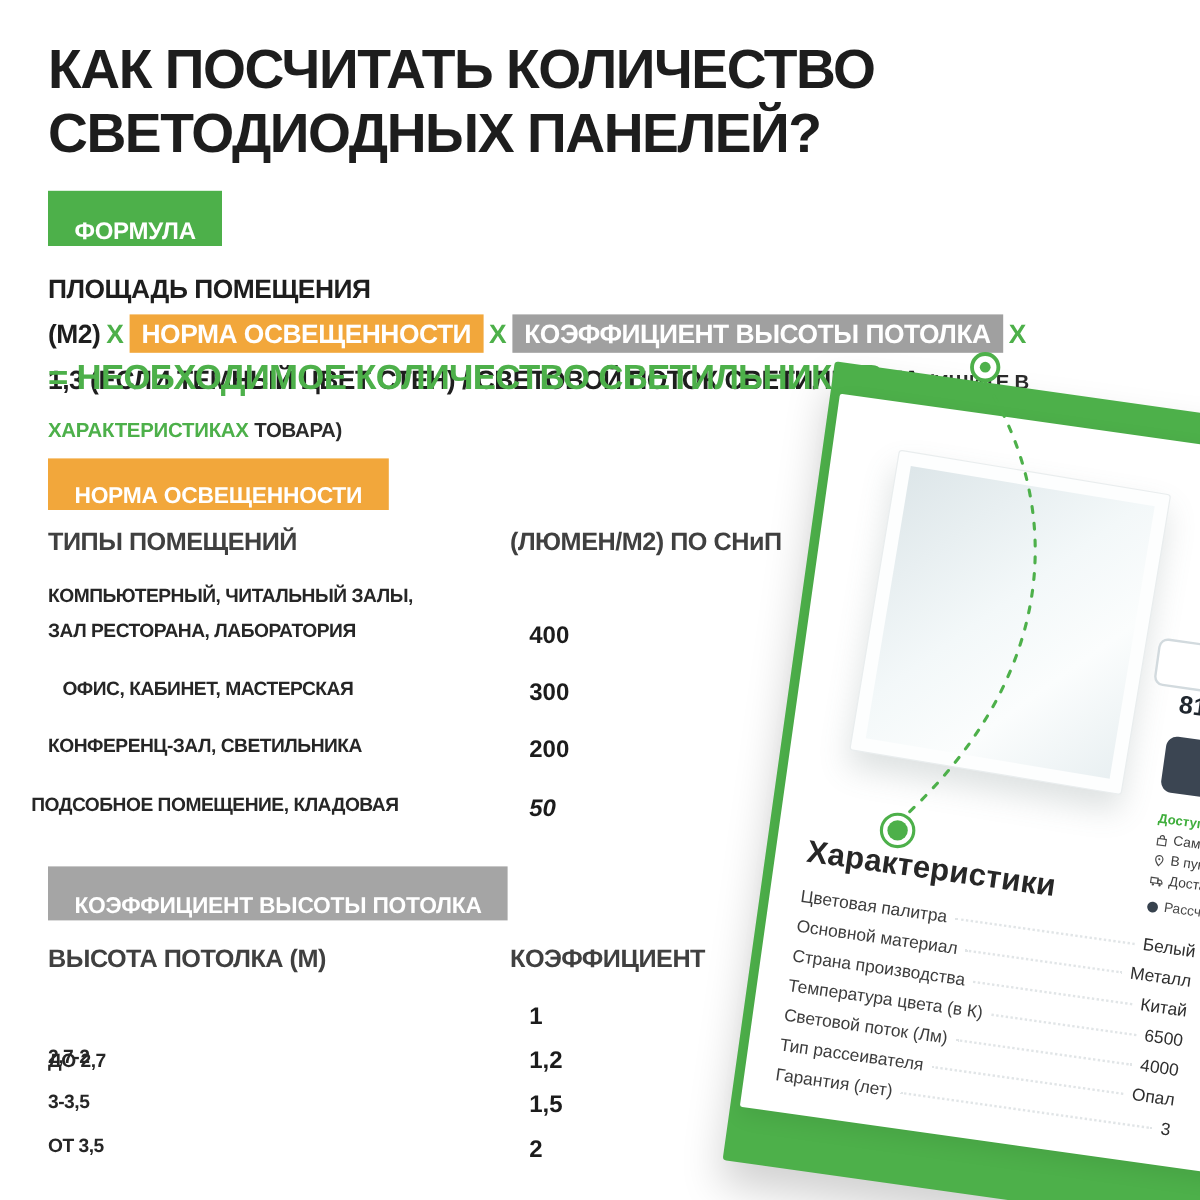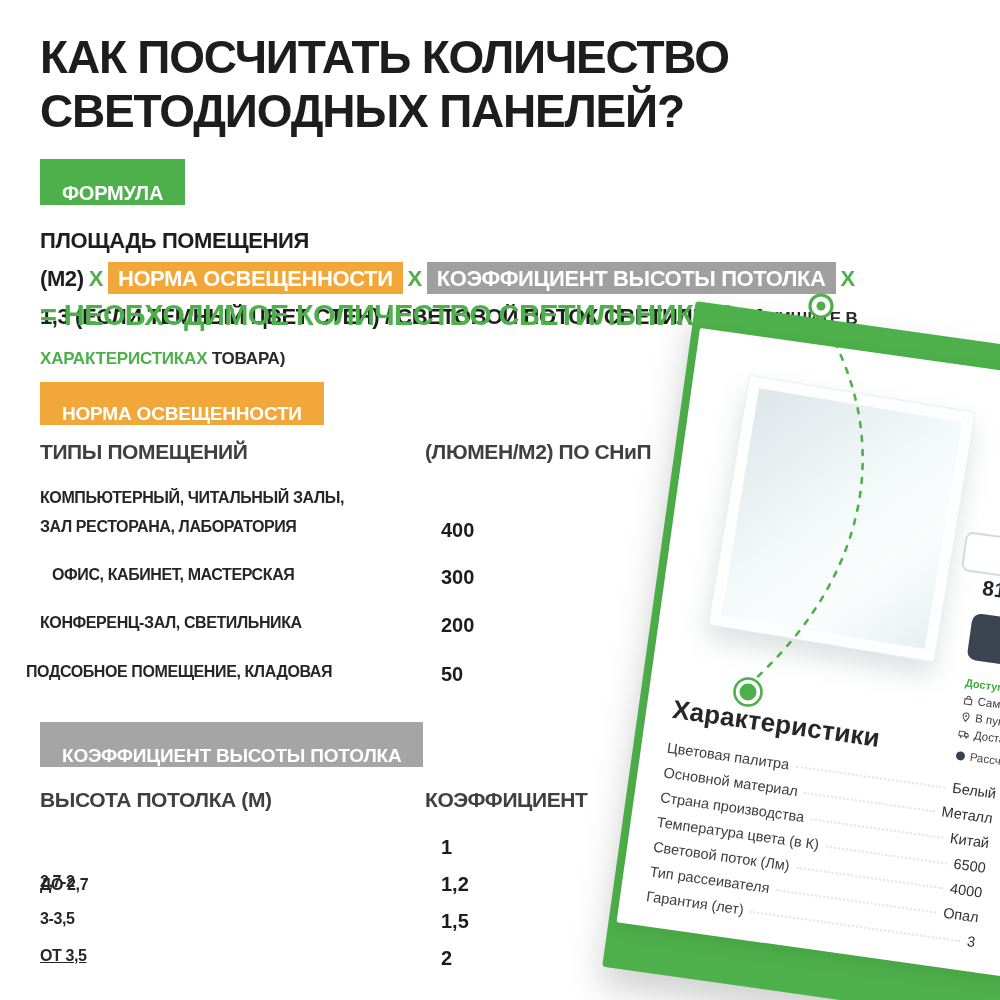--- a/index.html
+++ b/index.html
@@ -95,38 +95,38 @@
 <div class="t-label" style="left:40px;top:518px;">ЗАЛ РЕСТОРАНА, ЛАБОРАТОРИЯ</div>
 <div class="t-value" style="top:519px;">400</div>
 
 <div class="t-label" style="left:40px;top:566px;margin-left:12px;">ОФИС, КАБИНЕТ, МАСТЕРСКАЯ</div>
 <div class="t-value" style="top:566px;">300</div>
 
 <div class="t-label" style="left:40px;top:614px;">КОНФЕРЕНЦ-ЗАЛ, СВЕТИЛЬНИКА</div>
 <div class="t-value" style="top:614px;">200</div>
 
 <div class="t-label" style="left:26px;top:663px;">ПОДСОБНОЕ ПОМЕЩЕНИЕ, КЛАДОВАЯ</div>
-<div class="t-value" style="top:663px;">50</div>
+<div class="t-value" style="top:663px;font-style:italic;">50</div>
 
 <div class="badge badge-coef">
   <span>КОЭФФИЦИЕНТ ВЫСОТЫ ПОТОЛКА</span>
 </div>
 <div class="t-head" style="left:40px;top:788px;">ВЫСОТА ПОТОЛКА (М)</div>
 <div class="t-head" style="left:425px;top:788px;">КОЭФФИЦИЕНТ</div>
 
 <div class="t-label" style="left:40px;top:836px;margin-top:40px;">ДО 2,7</div>
 <div class="t-value" style="top:836px;">1</div>
 
 <div class="t-label" style="left:40px;top:873px;">2,7-2</div>
 <div class="t-value" style="top:873px;">1,2</div>
 
 <div class="t-label" style="left:40px;top:910px;">3-3,5</div>
 <div class="t-value" style="top:910px;">1,5</div>
 
-<div class="t-label" style="left:40px;top:947px;text-decoration:underline;">ОТ 3,5</div>
+<div class="t-label" style="left:40px;top:947px;">ОТ 3,5</div>
 <div class="t-value" style="top:947px;">2</div>
 
 <div class="card-group">
   <div class="card-green-sheet"></div>
   <div class="card-white">
 
     <div class="panel-image">
       <div class="panel-inner"></div>
     </div>
 

